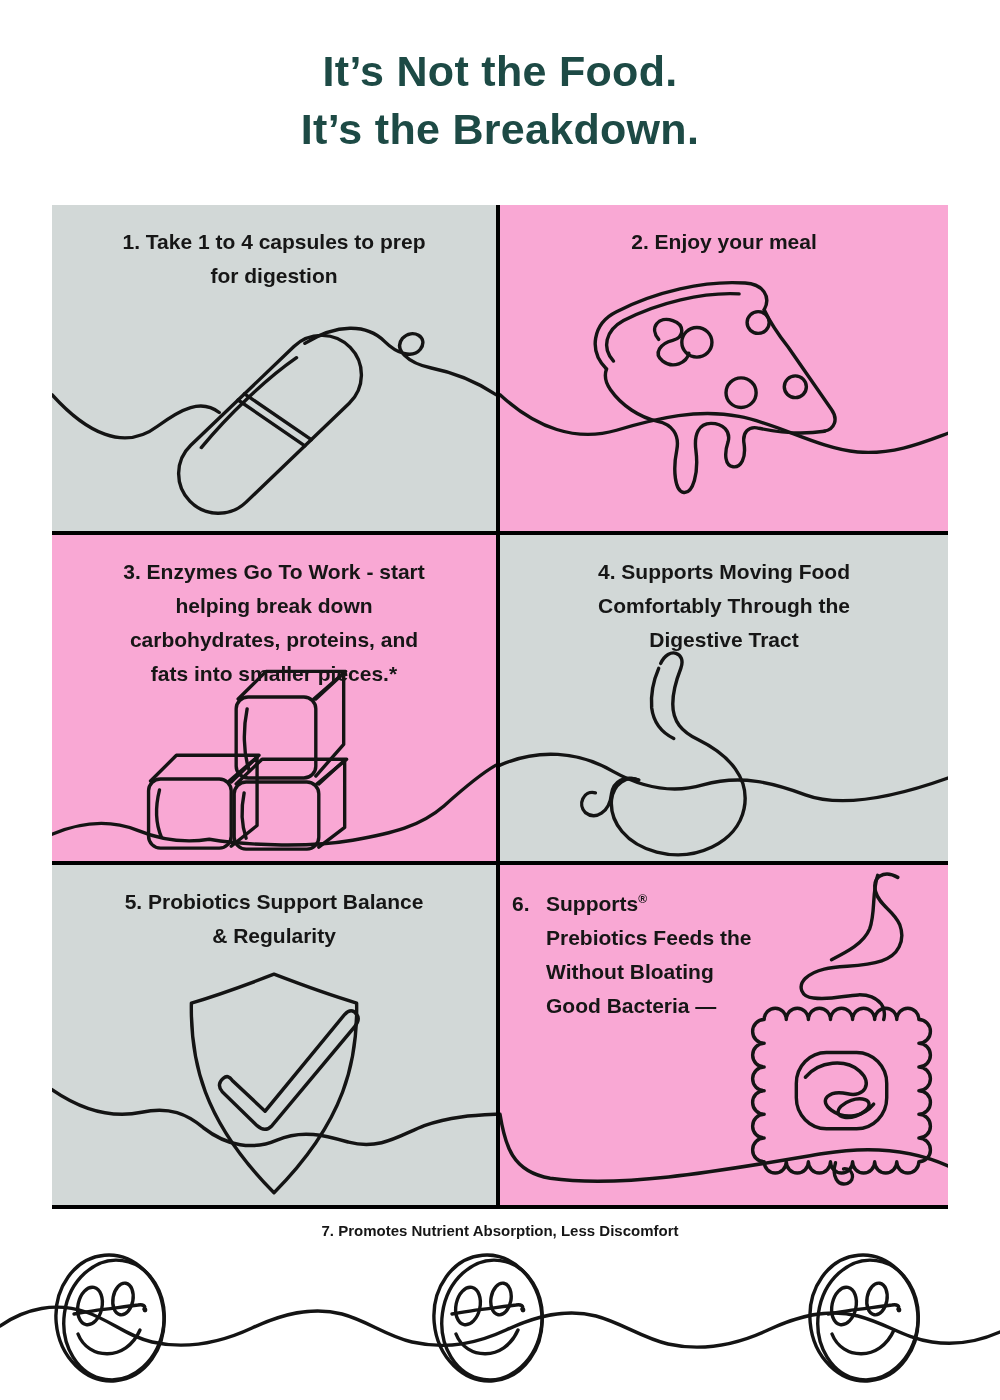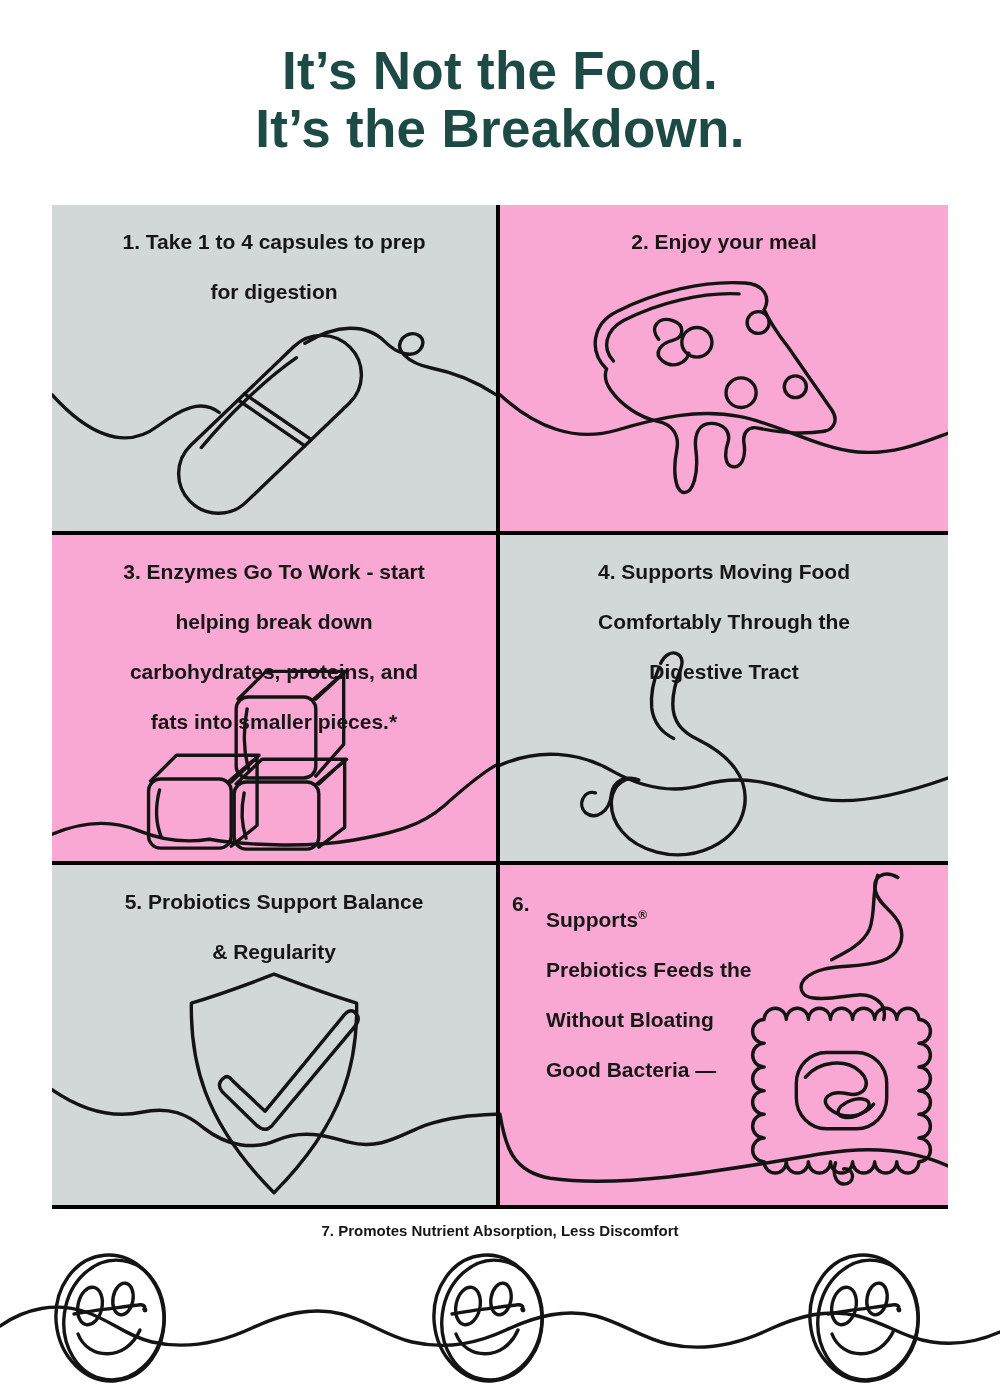--- a/index.html
+++ b/index.html
@@ -1,32 +1,32 @@
 <!DOCTYPE html>
 <html><head>
 <meta charset="utf-8">
 <style>
   html,body{margin:0;padding:0;background:#ffffff;}
   .poster{position:relative;width:1000px;height:1400px;background:#ffffff;overflow:hidden;
           font-family:"Liberation Sans", sans-serif;}
   
   .title{margin:0;padding-top:42px;text-align:center;color:#1d4a45;
-         font-size:53px;line-height:58px;font-weight:700;letter-spacing:.3px;}
+         font-size:43px;line-height:58px;font-weight:700;letter-spacing:.3px;}
   .title .t-line{display:block;}
   
   .grid{position:absolute;left:52px;top:205px;width:896px;
         display:grid;grid-template-columns:448px 448px;border-bottom:4px solid #000;}
   .panel{position:relative;box-sizing:border-box;height:330px;overflow:hidden;background:#f9a8d4;}
   .panel.gray{background:#d2d8d7;}
   .panel:nth-child(odd){border-right:4px solid #000;}
   .panel:nth-child(-n+4){border-bottom:4px solid #000;}
   .panel:nth-child(n+5){height:340px;}
   .panel h2{position:relative;z-index:2;margin:20px 14px 0;text-align:center;
             font-size:21px;line-height:34px;font-weight:700;color:#161616;}
-  .panel h2 .line{display:block;margin-top:16px;}
+  .panel h2 .line{display:block;}
   .panel h2.left{display:flex;text-align:left;margin:22px 10px 0 12px;}
   .panel h2.left .num{flex:0 0 34px;}
   .panel h2 sup{font-size:12px;line-height:0;}
   .art{position:absolute;inset:0;width:100%;height:100%;z-index:1;}
   .art path,.art rect,.art circle,.art ellipse{fill:none;stroke:#141414;stroke-width:3.4;
         stroke-linecap:round;stroke-linejoin:round;}
   .art .dot{fill:#141414;stroke:none;}
   
   .footer{position:absolute;left:0;top:1194px;width:1000px;height:206px;}
   .footer h2{margin:28px 0 0;text-align:center;font-size:15px;font-weight:700;color:#161616;}

